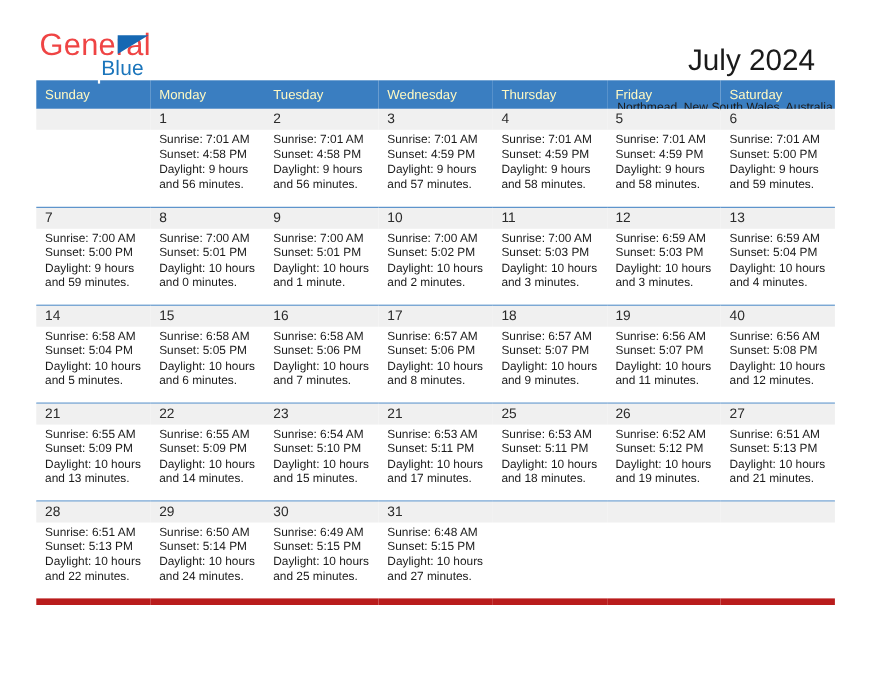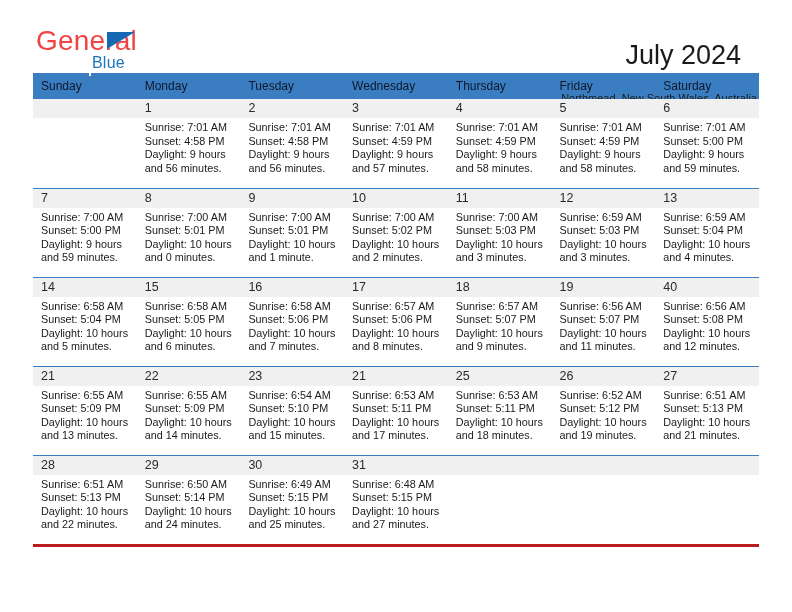--- a/index.html
+++ b/index.html
@@ -49,21 +49,21 @@
     top: 4px;
     width: 0;
     height: 0;
     border-left: 28px solid #1668b3;
     border-bottom: 17px solid transparent;
   }
   .brand-blue {
     position: absolute;
     left: 56px;
     top: 22px;
-    font-size: 16px;
+    font-size: 19px;
     letter-spacing: .2px;
     color: #1b75bb;
     line-height: 26px;
   }
   .brand-rule {
     position: absolute;
     left: 53px;
     top: 24px;
     width: 2px;
     height: 24px;
@@ -96,40 +96,40 @@
   
   .calendar {
     width: 726px;
     border-collapse: collapse;
     table-layout: fixed;
   }
   .calendar col { width: 103.71px; }
 
   thead th {
     background: #3a7ec1;
-    color: #0f172a;
+    color: #fef9c3;
     font-size: 12px;
     font-weight: normal;
     text-align: left;
     padding: 6px 0 6px 8px;
     height: 14px;
     border: none;
   }
 
   tbody tr.week {
     height: 89px;
   }
   tbody td {
     vertical-align: top;
     padding: 0;
     border: none;
     border-bottom: 1px solid #3a7ec1;
     background: #ffffff;
   }
-  tbody tr:last-child td { border-bottom: 3px solid #b91c1c; }
+  tbody tr:last-child td { border-bottom: 6px solid #b91c1c; }
 
   .cell {
     position: relative;
     height: 88px;
     box-sizing: border-box;
   }
   .daynum {
     background: #f0f0f0;
     height: 19px;
     line-height: 19px;

